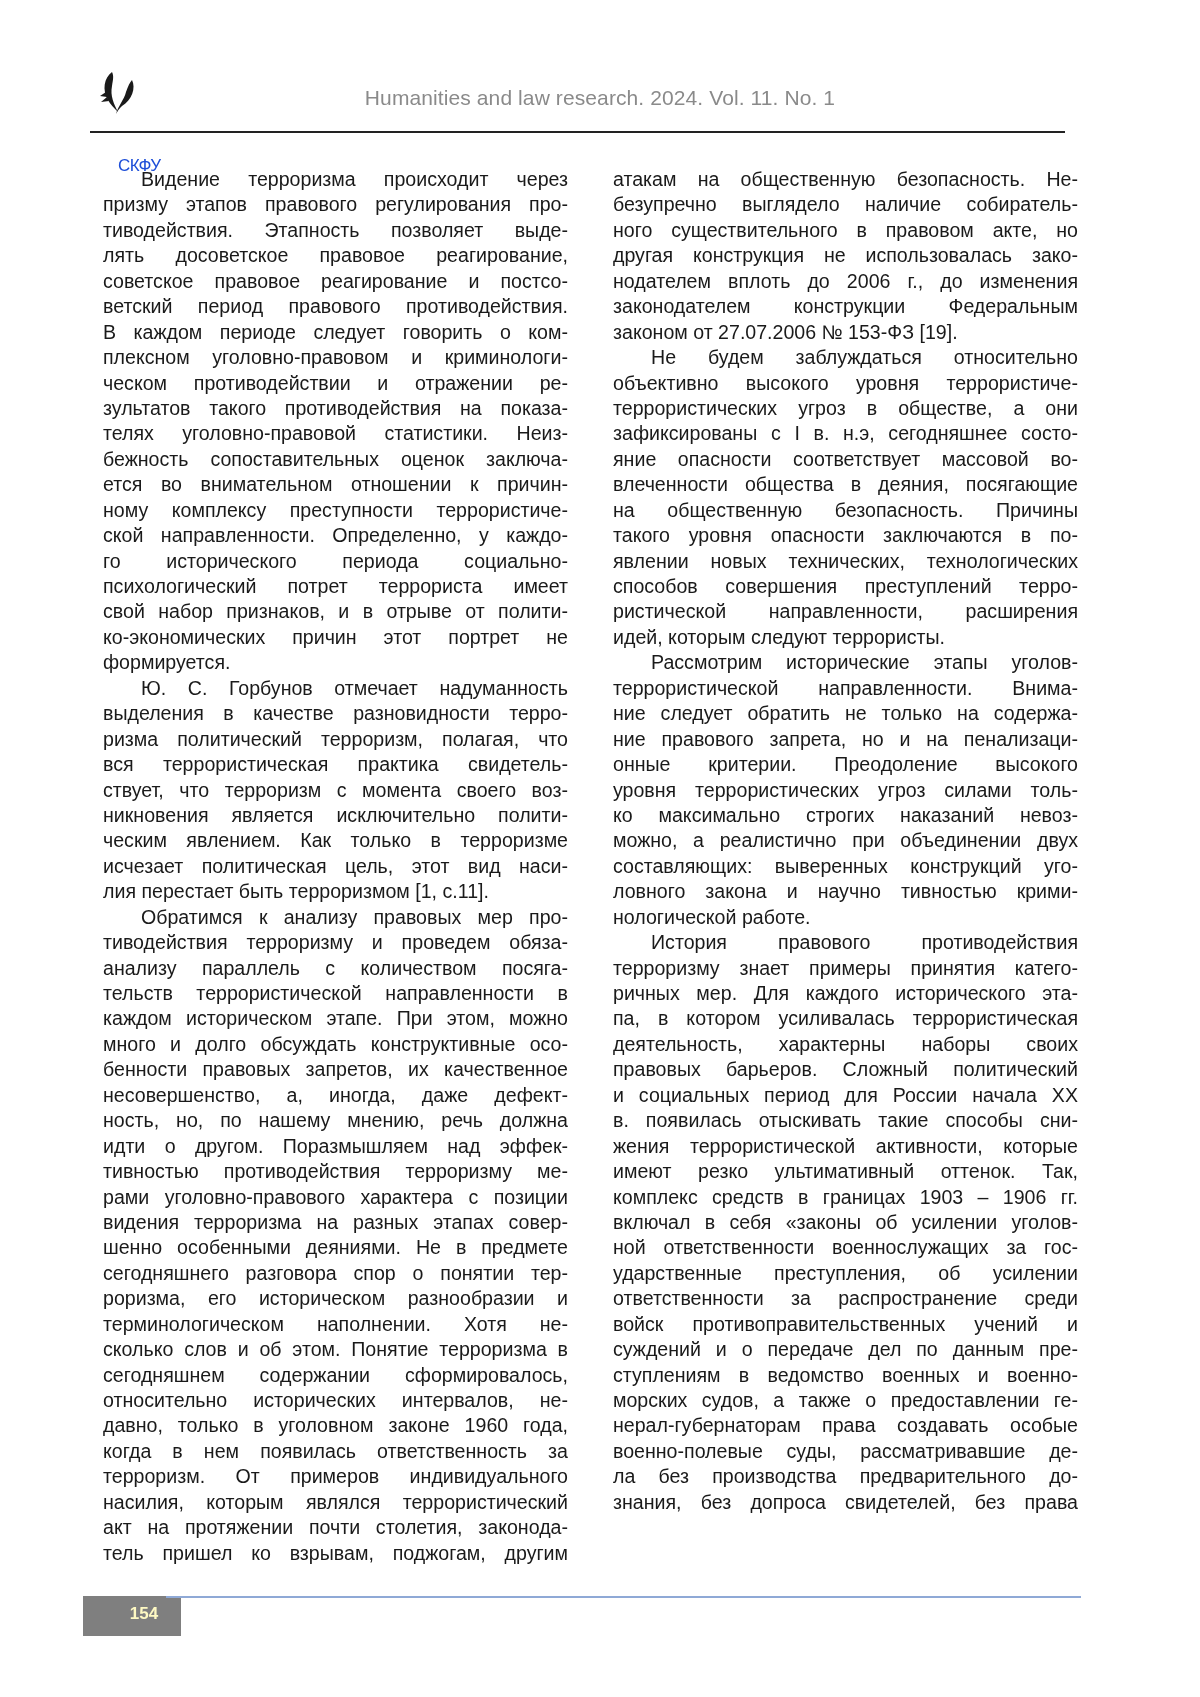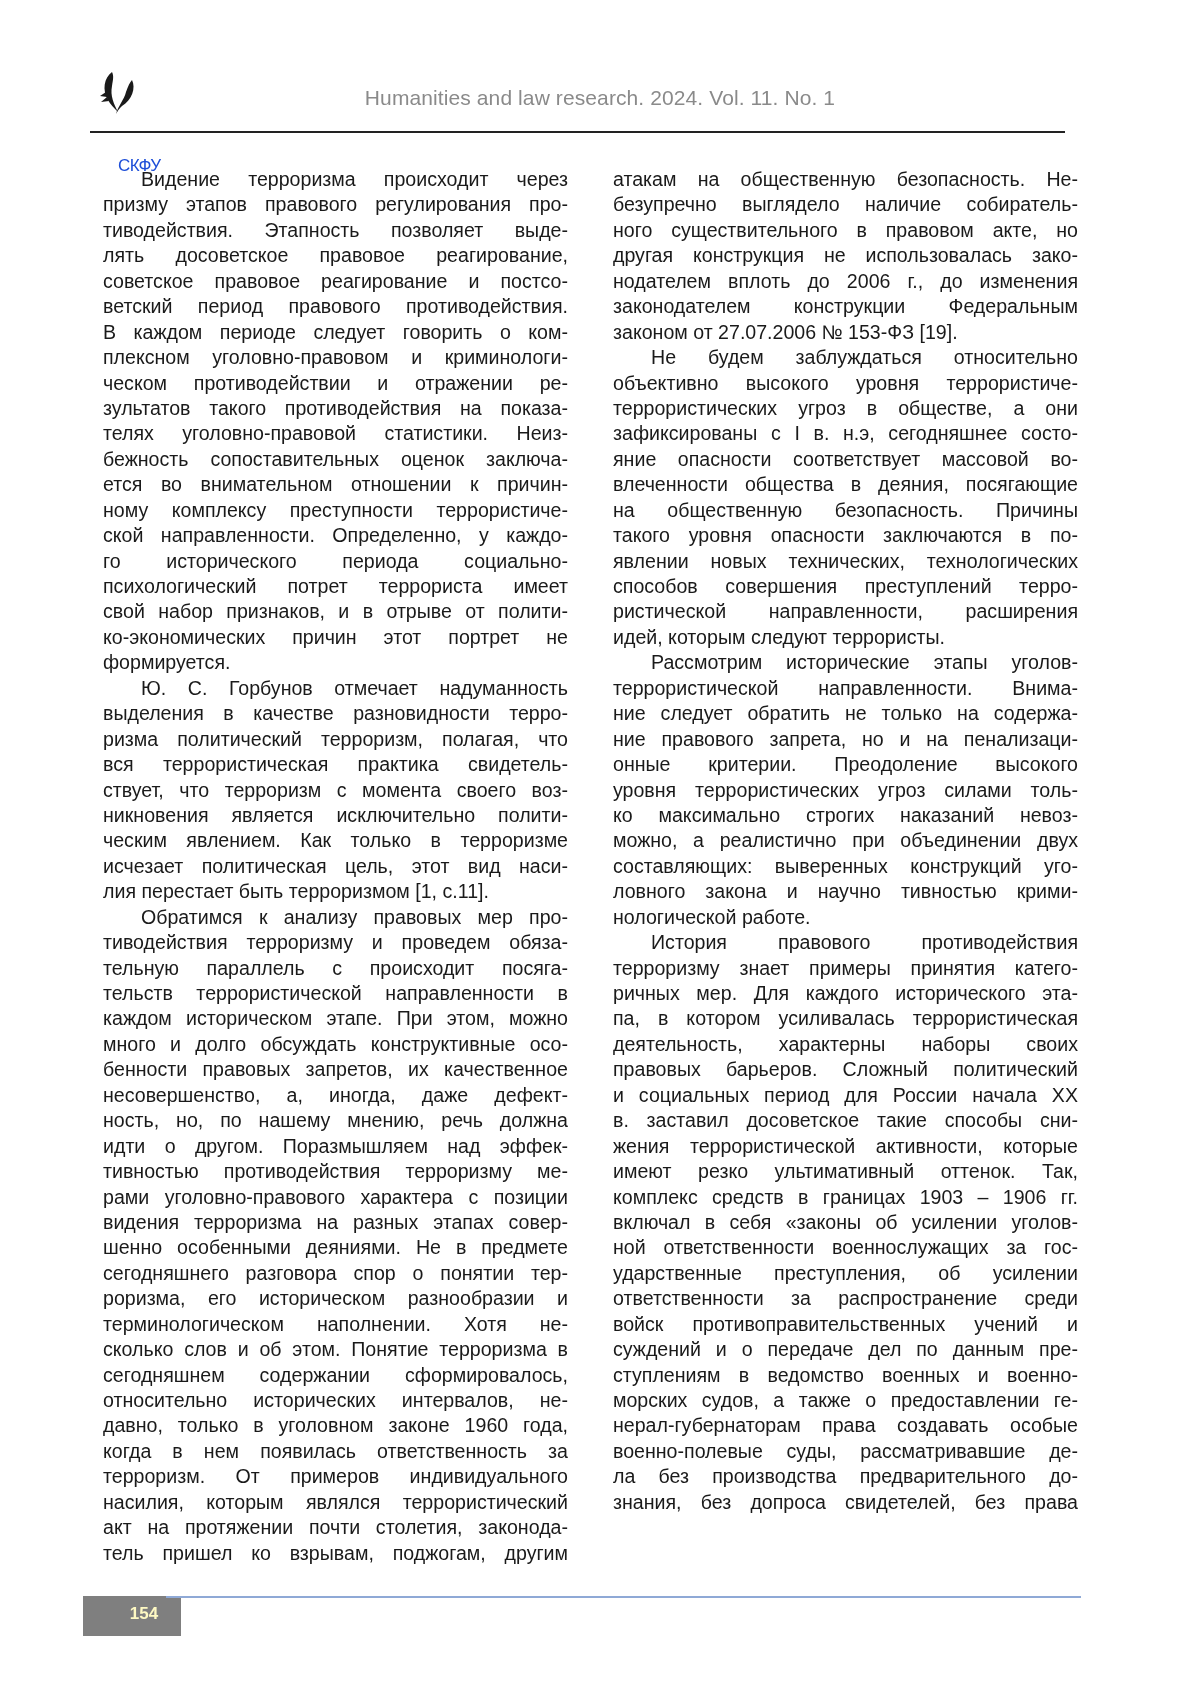--- a/index.html
+++ b/index.html
@@ -57,21 +57,21 @@
     <span class="ln">выделения в качестве разновидности терро-</span>
     <span class="ln">ризма политический терроризм, полагая, что</span>
     <span class="ln">вся террористическая практика свидетель-</span>
     <span class="ln">ствует, что терроризм с момента своего воз-</span>
     <span class="ln">никновения является исключительно полити-</span>
     <span class="ln">ческим явлением. Как только в терроризме</span>
     <span class="ln">исчезает политическая цель, этот вид наси-</span>
     <span class="ln last">лия перестает быть терроризмом [1, с.11].</span>
     <span class="ln indent">Обратимся к анализу правовых мер про-</span>
     <span class="ln">тиводействия терроризму и проведем обяза-</span>
-    <span class="ln">тельную параллель с происходит посяга-</span>
+    <span class="ln">анализу параллель с количеством посяга-</span>
     <span class="ln">тельств террористической направленности в</span>
     <span class="ln">каждом историческом этапе. При этом, можно</span>
     <span class="ln">много и долго обсуждать конструктивные осо-</span>
     <span class="ln">бенности правовых запретов, их качественное</span>
     <span class="ln">несовершенство, а, иногда, даже дефект-</span>
     <span class="ln">ность, но, по нашему мнению, речь должна</span>
     <span class="ln">идти о другом. Поразмышляем над эффек-</span>
     <span class="ln">тивностью противодействия терроризму ме-</span>
     <span class="ln">рами уголовно-правового характера с позиции</span>
     <span class="ln">видения терроризма на разных этапах совер-</span>
@@ -120,21 +120,21 @@
     <span class="ln">составляющих: выверенных конструкций уго-</span>
     <span class="ln">ловного закона и научно тивностью крими-</span>
     <span class="ln last">нологической работе.</span>
     <span class="ln indent">История правового противодействия</span>
     <span class="ln">терроризму знает примеры принятия катего-</span>
     <span class="ln">ричных мер. Для каждого исторического эта-</span>
     <span class="ln">па, в котором усиливалась террористическая</span>
     <span class="ln">деятельность, характерны наборы своих</span>
     <span class="ln">правовых барьеров. Сложный политический</span>
     <span class="ln">и социальных период для России начала XX</span>
-    <span class="ln">в. заставил досоветское такие способы сни-</span>
+    <span class="ln">в. появилась отыскивать такие способы сни-</span>
     <span class="ln">жения террористической активности, которые</span>
     <span class="ln">имеют резко ультимативный оттенок. Так,</span>
     <span class="ln">комплекс средств в границах 1903 – 1906 гг.</span>
     <span class="ln">включал в себя «законы об усилении уголов-</span>
     <span class="ln">ной ответственности военнослужащих за гос-</span>
     <span class="ln">ударственные преступления, об усилении</span>
     <span class="ln">ответственности за распространение среди</span>
     <span class="ln">войск противоправительственных учений и</span>
     <span class="ln">суждений и о передаче дел по данным пре-</span>
     <span class="ln">ступлениям в ведомство военных и военно-</span>

